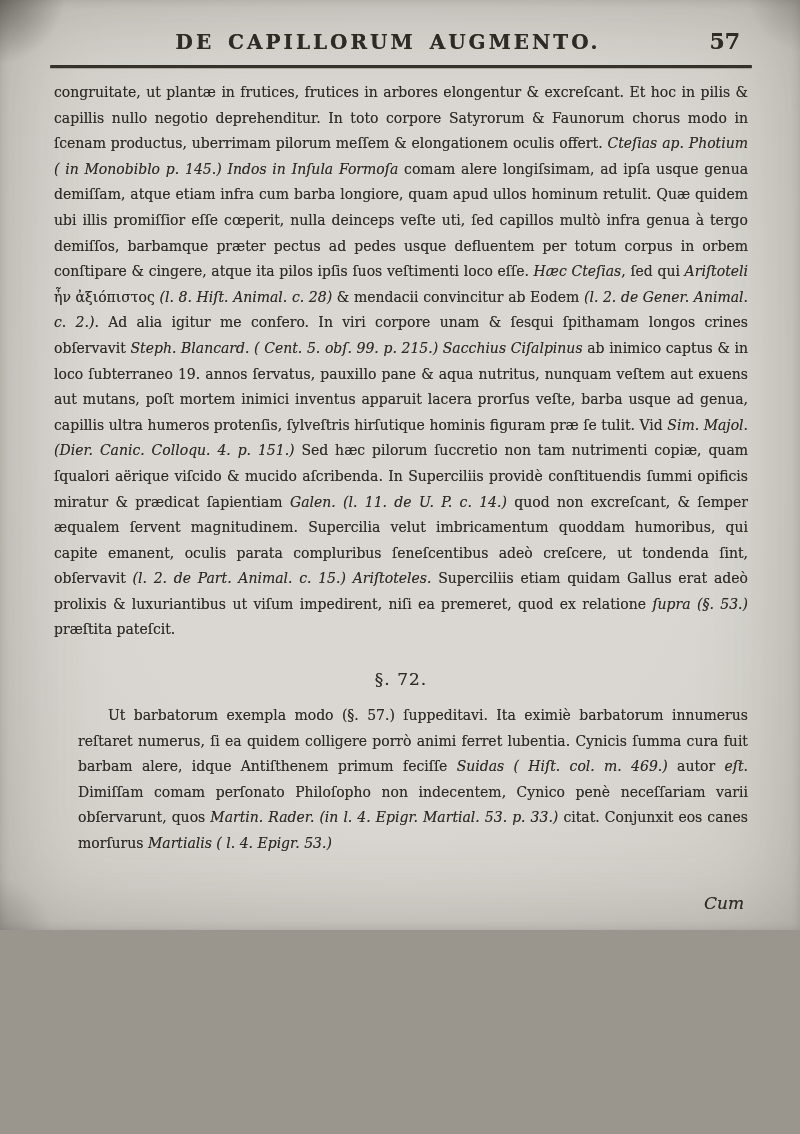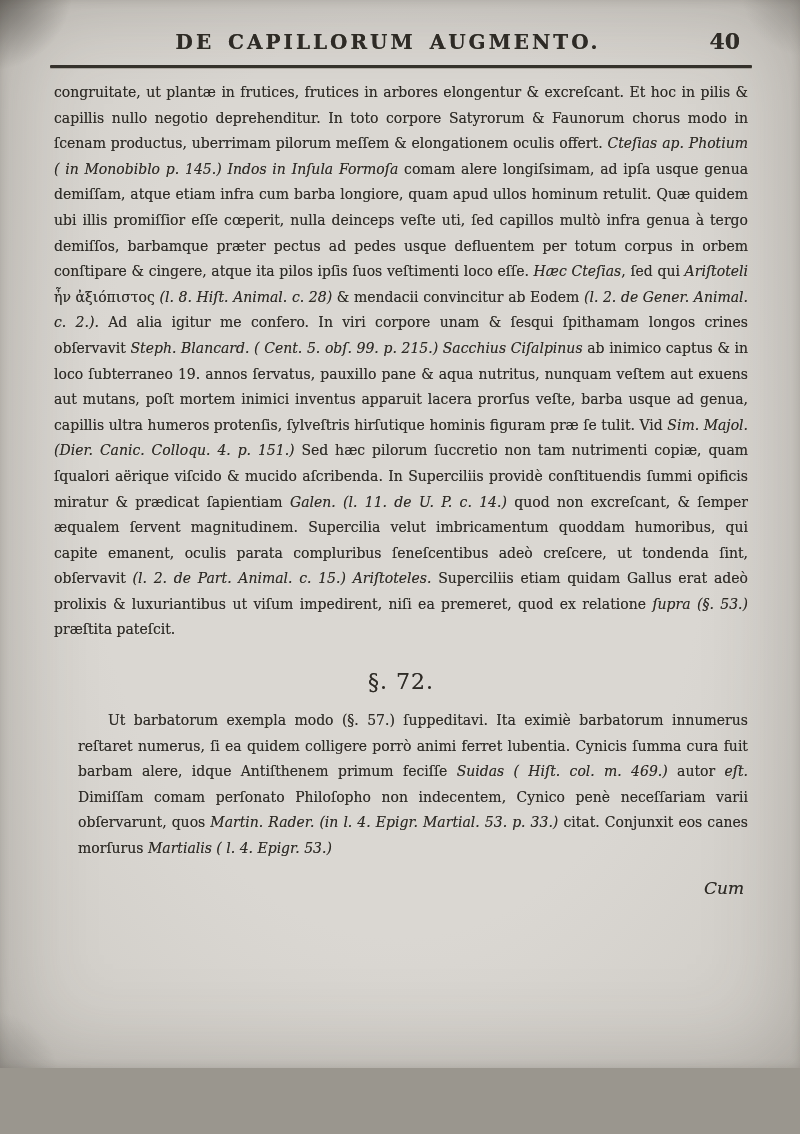--- a/index.html
+++ b/index.html
@@ -3,21 +3,21 @@
 <meta charset="utf-8">
 <style>
   html, body { margin: 0; padding: 0; }
   body {
     width: 800px; height: 1134px;
     background: #9a968e;
     font-family: "DejaVu Serif", "Liberation Serif", serif;
   }
   .page {
     position: relative;
-    width: 800px; height: 1068px;
+    width: 800px; height: 930px;
     box-sizing: border-box;
     color: var(--ink, #2e2b26);
     background:
       radial-gradient(circle at -1% -1%, rgba(40,38,34,.6), rgba(40,38,34,0) 6%),
       radial-gradient(circle at 101% -1%, rgba(40,38,34,.28), rgba(40,38,34,0) 5%),
       radial-gradient(circle at -1% 101%, rgba(40,38,34,.25), rgba(40,38,34,0) 5%),
       radial-gradient(ellipse at 50% 45%, var(--paper, #dad7d2) 55%, #cecbc5 100%);
     overflow: hidden;
   }
   .page::after {
@@ -56,41 +56,41 @@
     margin: 0;
     font-size: 14px;
     line-height: 25.6px;
     text-align: justify;
     text-shadow: 0 0 .4px rgba(46,43,38,.55);
   }
   .it { font-style: italic; }
   .indent { text-indent: 30px; margin-left: 24px; }
   .section-heading {
     text-align: center;
-    font-size: 22px;
+    font-size: 17px;
     letter-spacing: 1px;
     margin: 26px 0 14px 0;
     text-shadow: 0 0 .4px rgba(46,43,38,.55);
   }
   .catchword {
-    margin-top: 16px;
+    margin-top: 36px;
     text-align: right;
     padding-right: 4px;
     font-style: italic;
     font-size: 17px;
     text-shadow: 0 0 .4px rgba(46,43,38,.55);
   }
 </style>
 </head>
 <body>
 
 <div class="page">
   <header>
     <span class="running-title">DE CAPILLORUM AUGMENTO.</span>
-    <span class="page-number">40</span>
+    <span class="page-number">57</span>
     <div class="header-rule"></div>
   </header>
 
   <main>
     <p class="body-par"><span>congruitate, ut plantæ in frutices, frutices in arbores elongentur &amp; excreſcant. Et hoc in pilis &amp; capillis nullo negotio deprehenditur. In toto corpore Satyrorum &amp; Faunorum chorus modo in ſcenam productus, uberrimam pilorum meſſem &amp; elongationem oculis offert. </span><span class="it">Cteſias ap. Photium ( in Monobiblo p. 145.) Indos in Inſula Formoſa </span><span>comam alere longiſsimam, ad ipſa usque genua demiſſam, atque etiam infra cum barba longiore, quam apud ullos hominum retulit. Quæ quidem ubi illis promiſſior eſſe cœperit, nulla deinceps veſte uti, ſed capillos multò infra genua à tergo demiſſos, barbamque præter pectus ad pedes usque defluentem per totum corpus in orbem conſtipare &amp; cingere, atque ita pilos ipſis ſuos veſtimenti loco eſſe. </span><span class="it">Hæc Cteſias</span><span>, ſed qui </span><span class="it">Ariſtoteli</span><span> ἦν ἀξιόπιστος </span><span class="it">(l. 8. Hiſt. Animal. c. 28)</span><span> &amp; mendacii convincitur ab Eodem </span><span class="it">(l. 2. de Gener. Animal. c. 2.).</span><span> Ad alia igitur me confero. In viri corpore unam &amp; ſesqui ſpithamam longos crines obſervavit </span><span class="it">Steph. Blancard. ( Cent. 5. obſ. 99. p. 215.) Sacchius Ciſalpinus </span><span>ab inimico captus &amp; in loco ſubterraneo 19. annos ſervatus, pauxillo pane &amp; aqua nutritus, nunquam veſtem aut exuens aut mutans, poſt mortem inimici inventus apparuit lacera prorſus veſte, barba usque ad genua, capillis ultra humeros protenſis, ſylveſtris hirſutique hominis figuram præ ſe tulit. Vid </span><span class="it">Sim. Majol. (Dier. Canic. Colloqu. 4. p. 151.)</span><span> Sed hæc pilorum ſuccretio non tam nutrimenti copiæ, quam ſqualori aërique viſcido &amp; mucido aſcribenda. In Superciliis providè conſtituendis ſummi opificis miratur &amp; prædicat ſapientiam </span><span class="it">Galen. (l. 11. de U. P. c. 14.)</span><span> quod non excreſcant, &amp; ſemper æqualem ſervent magnitudinem. Supercilia velut imbricamentum quoddam humoribus, qui capite emanent, oculis parata compluribus ſeneſcentibus adeò creſcere, ut tondenda ſint, obſervavit </span><span class="it">(l. 2. de Part. Animal. c. 15.) Ariſtoteles.</span><span> Superciliis etiam quidam Gallus erat adeò prolixis &amp; luxuriantibus ut viſum impedirent, niſi ea premeret, quod ex relatione </span><span class="it">ſupra (§. 53.)</span><span> præſtita pateſcit.</span></p>
 
     <div class="section-heading">§. 72.</div>
 
     <p class="body-par indent"><span>Ut barbatorum exempla modo (§. 57.) ſuppeditavi. Ita eximiè barbatorum innumerus reſtaret numerus, ſi ea quidem colligere porrò animi ferret lubentia. Cynicis ſumma cura fuit barbam alere, idque Antiſthenem primum feciſſe </span><span class="it">Suidas ( Hiſt. col. m. 469.) </span><span>autor </span><span class="it">eſt.</span><span> Dimiſſam comam perſonato Philoſopho non indecentem, Cynico penè neceſſariam varii obſervarunt, quos </span><span class="it">Martin. Rader. (in l. 4. Epigr. Martial. 53. p. 33.)</span><span> citat. Conjunxit eos canes morſurus </span><span class="it">Martialis ( l. 4. Epigr. 53.)</span></p>
 

